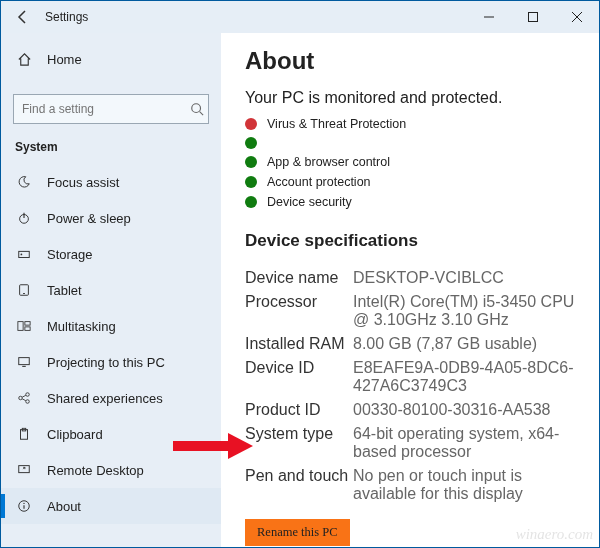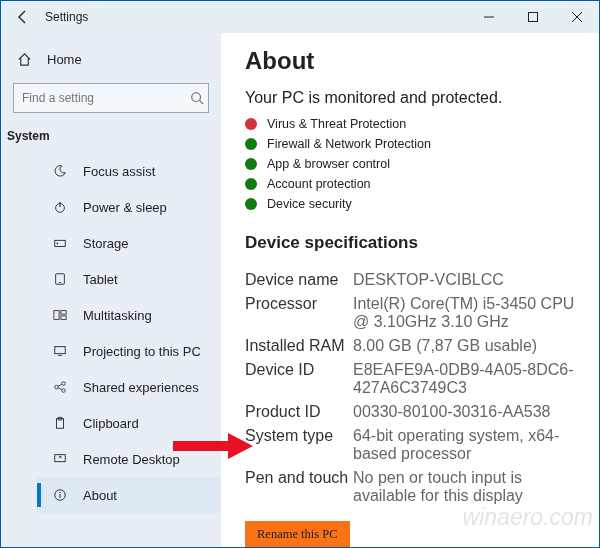--- a/index.html
+++ b/index.html
@@ -7,43 +7,43 @@
   .titlebar { height: 32px; display: flex; align-items: center; background: #e6eef6; }
   .titlebar .back { width: 44px; height: 32px; display:flex; align-items:center; justify-content:center; color:#333; }
   .titlebar .title { font-size: 12px; color:#222; flex:0 0 auto; }
   .titlebar .spacer { flex:1; }
   .titlebar .winbtn { width: 44px; height:32px; display:flex; align-items:center; justify-content:center; color:#222; font-size:12px; }
   .body { display:flex; height: calc(548px - 32px); }
   .sidebar { width: 220px; background: #e7eef6; padding: 8px 0 0 0; display:flex; flex-direction:column; }
   .home-row { display:flex; align-items:center; height:36px; padding:0 14px; margin-bottom:6px; }
   .home-row .icon { width:18px; display:flex; justify-content:center; color:#333; margin-right:14px; }
   .home-row span.lbl { font-size:13px; color:#222; }
-  .searchwrap { margin: 0 12px 8px 12px; height:30px; border:1px solid #9aa7b3; background:#f3f8fc; display:flex; align-items:center; }
+  .searchwrap { margin: 11px 12px 8px 12px; height:30px; border:1px solid #9aa7b3; background:#f3f8fc; display:flex; align-items:center; }
   .searchwrap input { flex:1; border:none; outline:none; background:transparent; font-size:12px; padding:0 8px; color:#555; }
   .searchwrap .sicon { width:26px; display:flex; justify-content:center; color:#666; }
-  .group-title { font-size:12px; font-weight:600; color:#222; padding: 8px 14px 10px 6px; }
-  .nav { flex:1; overflow:hidden;margin-left:36px; }
+  .group-title { font-size:12px; font-weight:600; color:#222; padding: 8px 14px 10px 14px; }
+  .nav { flex:1; overflow:hidden; }
   .nav .item { display:flex; align-items:center; height:36px; padding:0 14px; position:relative; cursor:pointer; }
   .nav .item .icon { width:18px; display:flex; justify-content:center; color:#333; margin-right:14px; font-size:14px; }
   .nav .item .lbl { font-size:13px; color:#222; }
   .nav .item.selected::before { content:""; position:absolute; left:0; top:6px; bottom:6px; width:4px; background:#0078d4; }
   .nav .item.selected { background:#dfe9f3; }
   .main { flex:1; padding: 14px 20px 0 24px; overflow:hidden; position:relative; }
   .h1 { font-size:24px; font-weight:600; color:#222; margin-bottom:14px; }
   .sub { font-size:16px; color:#222; margin-bottom:10px; }
   .srow { display:flex; align-items:center; font-size:12.5px; color:#222; margin-bottom:6px; }
   .dot { width:12px; height:12px; border-radius:50%; margin-right:10px; display:inline-block; }
   .link { color:#0066cc; font-size:12.5px; margin-top:6px; display:inline-block; cursor:pointer; }
   .sect-title { font-size:17px; font-weight:600; color:#222; margin:22px 0 18px 0; }
   .specs { font-size:16px; color:#444; }
   .specs .row { display:flex; margin-bottom:6px; }
   .specs .k { width:108px; color:#333; }
   .specs .v { flex:1; color:#666; }
   .btn-rename { margin-top:10px; background:#f97316; border:none; padding:6px 12px; font-size:12.5px; color:#222; cursor:pointer;font-family:Liberation Serif, serif; }
-  .watermark { position:absolute; right:6px; bottom:18px; font-size:23px; color:#bbb; font-style:italic; font-family: Liberation Sans, sans-serif; pointer-events:none; opacity:0.4; }
+  .watermark { position:absolute; right:6px; bottom:6px; font-size:15px; color:#bbb; font-style:italic; font-family: Liberation Serif, serif; pointer-events:none; opacity:0.4; }
   .arrow { position:absolute; left:172px; top:430px; pointer-events:none; }
   svg { display:block; }
 </style>
 </head>
 <body>
 
 <div class="titlebar">
   <div class="back">
     <svg width="16" height="16" viewBox="0 0 16 16">
         <path d="M10 2 L4 8 L10 14" stroke="#333" stroke-width="1.5" fill="none"></path>
@@ -190,21 +190,20 @@
   <div class="main">
     <div class="h1">About</div>
     <div class="sub">Your PC is monitored and protected.</div>
     <div id="status-list">
         <div class="srow">
           <span class="dot" style="background: rgb(209, 52, 56);"></span>
           <span>Virus &amp; Threat Protection</span>
         </div>
         <div class="srow">
           <span class="dot" style="background: rgb(16, 124, 16);"></span>
-          <span>Firewall &amp; Network Protection</span>
         </div>
         <div class="srow">
           <span class="dot" style="background: rgb(16, 124, 16);"></span>
           <span>App &amp; browser control</span>
         </div>
         <div class="srow">
           <span class="dot" style="background: rgb(16, 124, 16);"></span>
           <span>Account protection</span>
         </div>
         <div class="srow">

